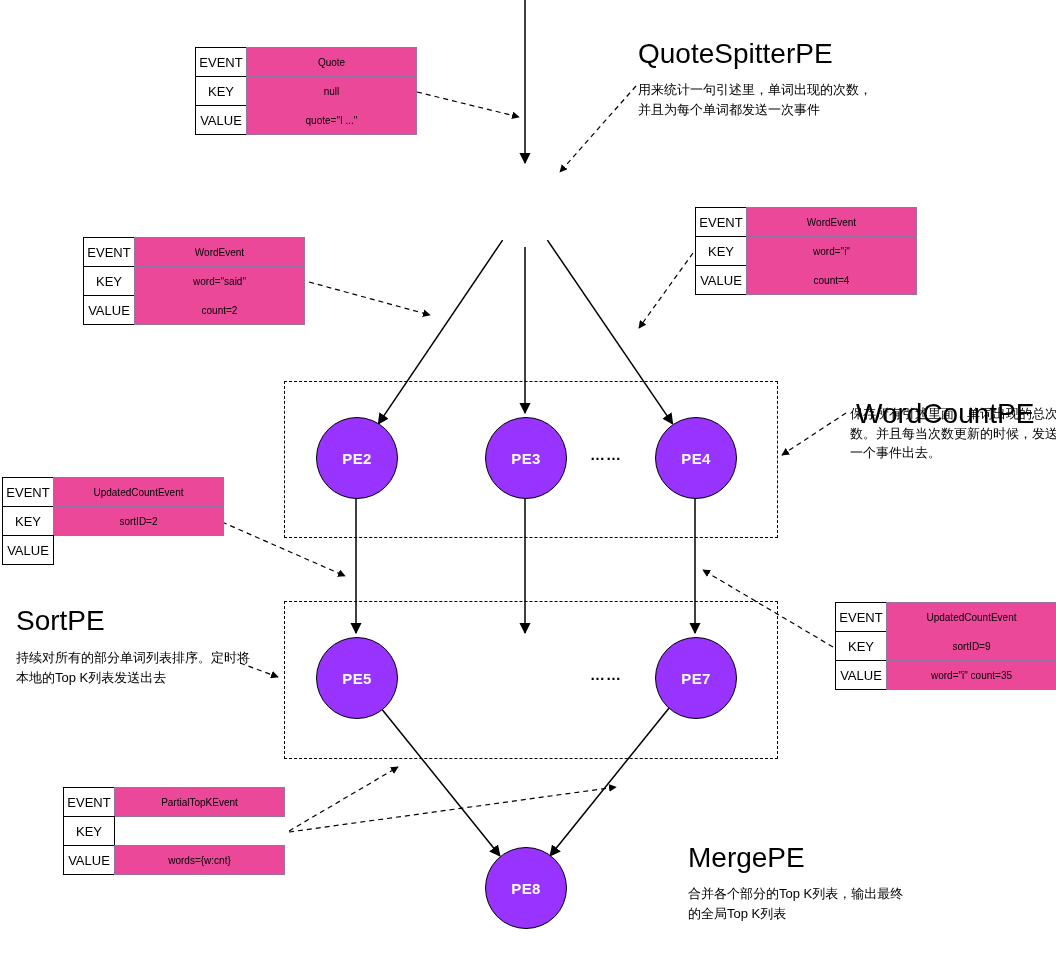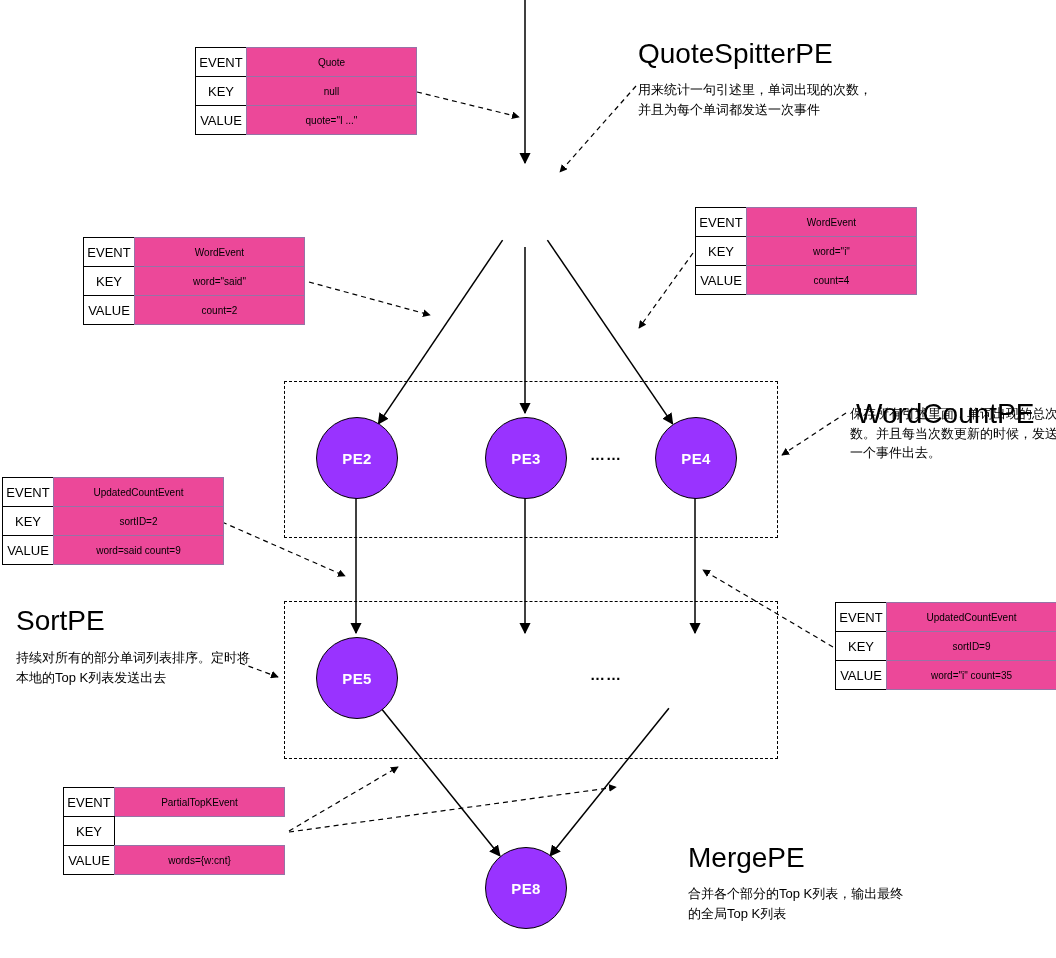--- a/index.html
+++ b/index.html
@@ -75,20 +75,23 @@
     </div>
   <div class="pe-node" style="left:485px;top:417px;">
       <span>PE3</span>
     </div>
   <div class="pe-node" style="left:655px;top:417px;">
       <span>PE4</span>
     </div>
   <div class="pe-node" style="left:316px;top:637px;">
       <span>PE5</span>
     </div>
+  <div class="pe-node" style="left:655px;top:637px;">
+      <span>PE7</span>
+    </div>
   <div class="pe-node" style="left:485px;top:847px;">
       <span>PE8</span>
     </div>
 
   <div class="ellipsis" style="left:590px;top:446px;">……</div>
   <div class="ellipsis" style="left:590px;top:666px;">……</div>
 
   <div class="evt-table" style="left:195px;top:47px;">
     <div class="evt-row">
       <div class="evt-label">EVENT</div>
@@ -138,21 +141,20 @@
     <div class="evt-row">
       <div class="evt-label">EVENT</div>
       <div class="evt-value">UpdatedCountEvent</div>
     </div>
     <div class="evt-row">
       <div class="evt-label">KEY</div>
       <div class="evt-value">sortID=2</div>
     </div>
     <div class="evt-row">
       <div class="evt-label">VALUE</div>
-      <div class="evt-value">word=said count=9</div>
     </div>
   </div>
 
   <div class="evt-table" style="left:835px;top:602px;">
     <div class="evt-row">
       <div class="evt-label">EVENT</div>
       <div class="evt-value">UpdatedCountEvent</div>
     </div>
     <div class="evt-row">
       <div class="evt-label">KEY</div>

